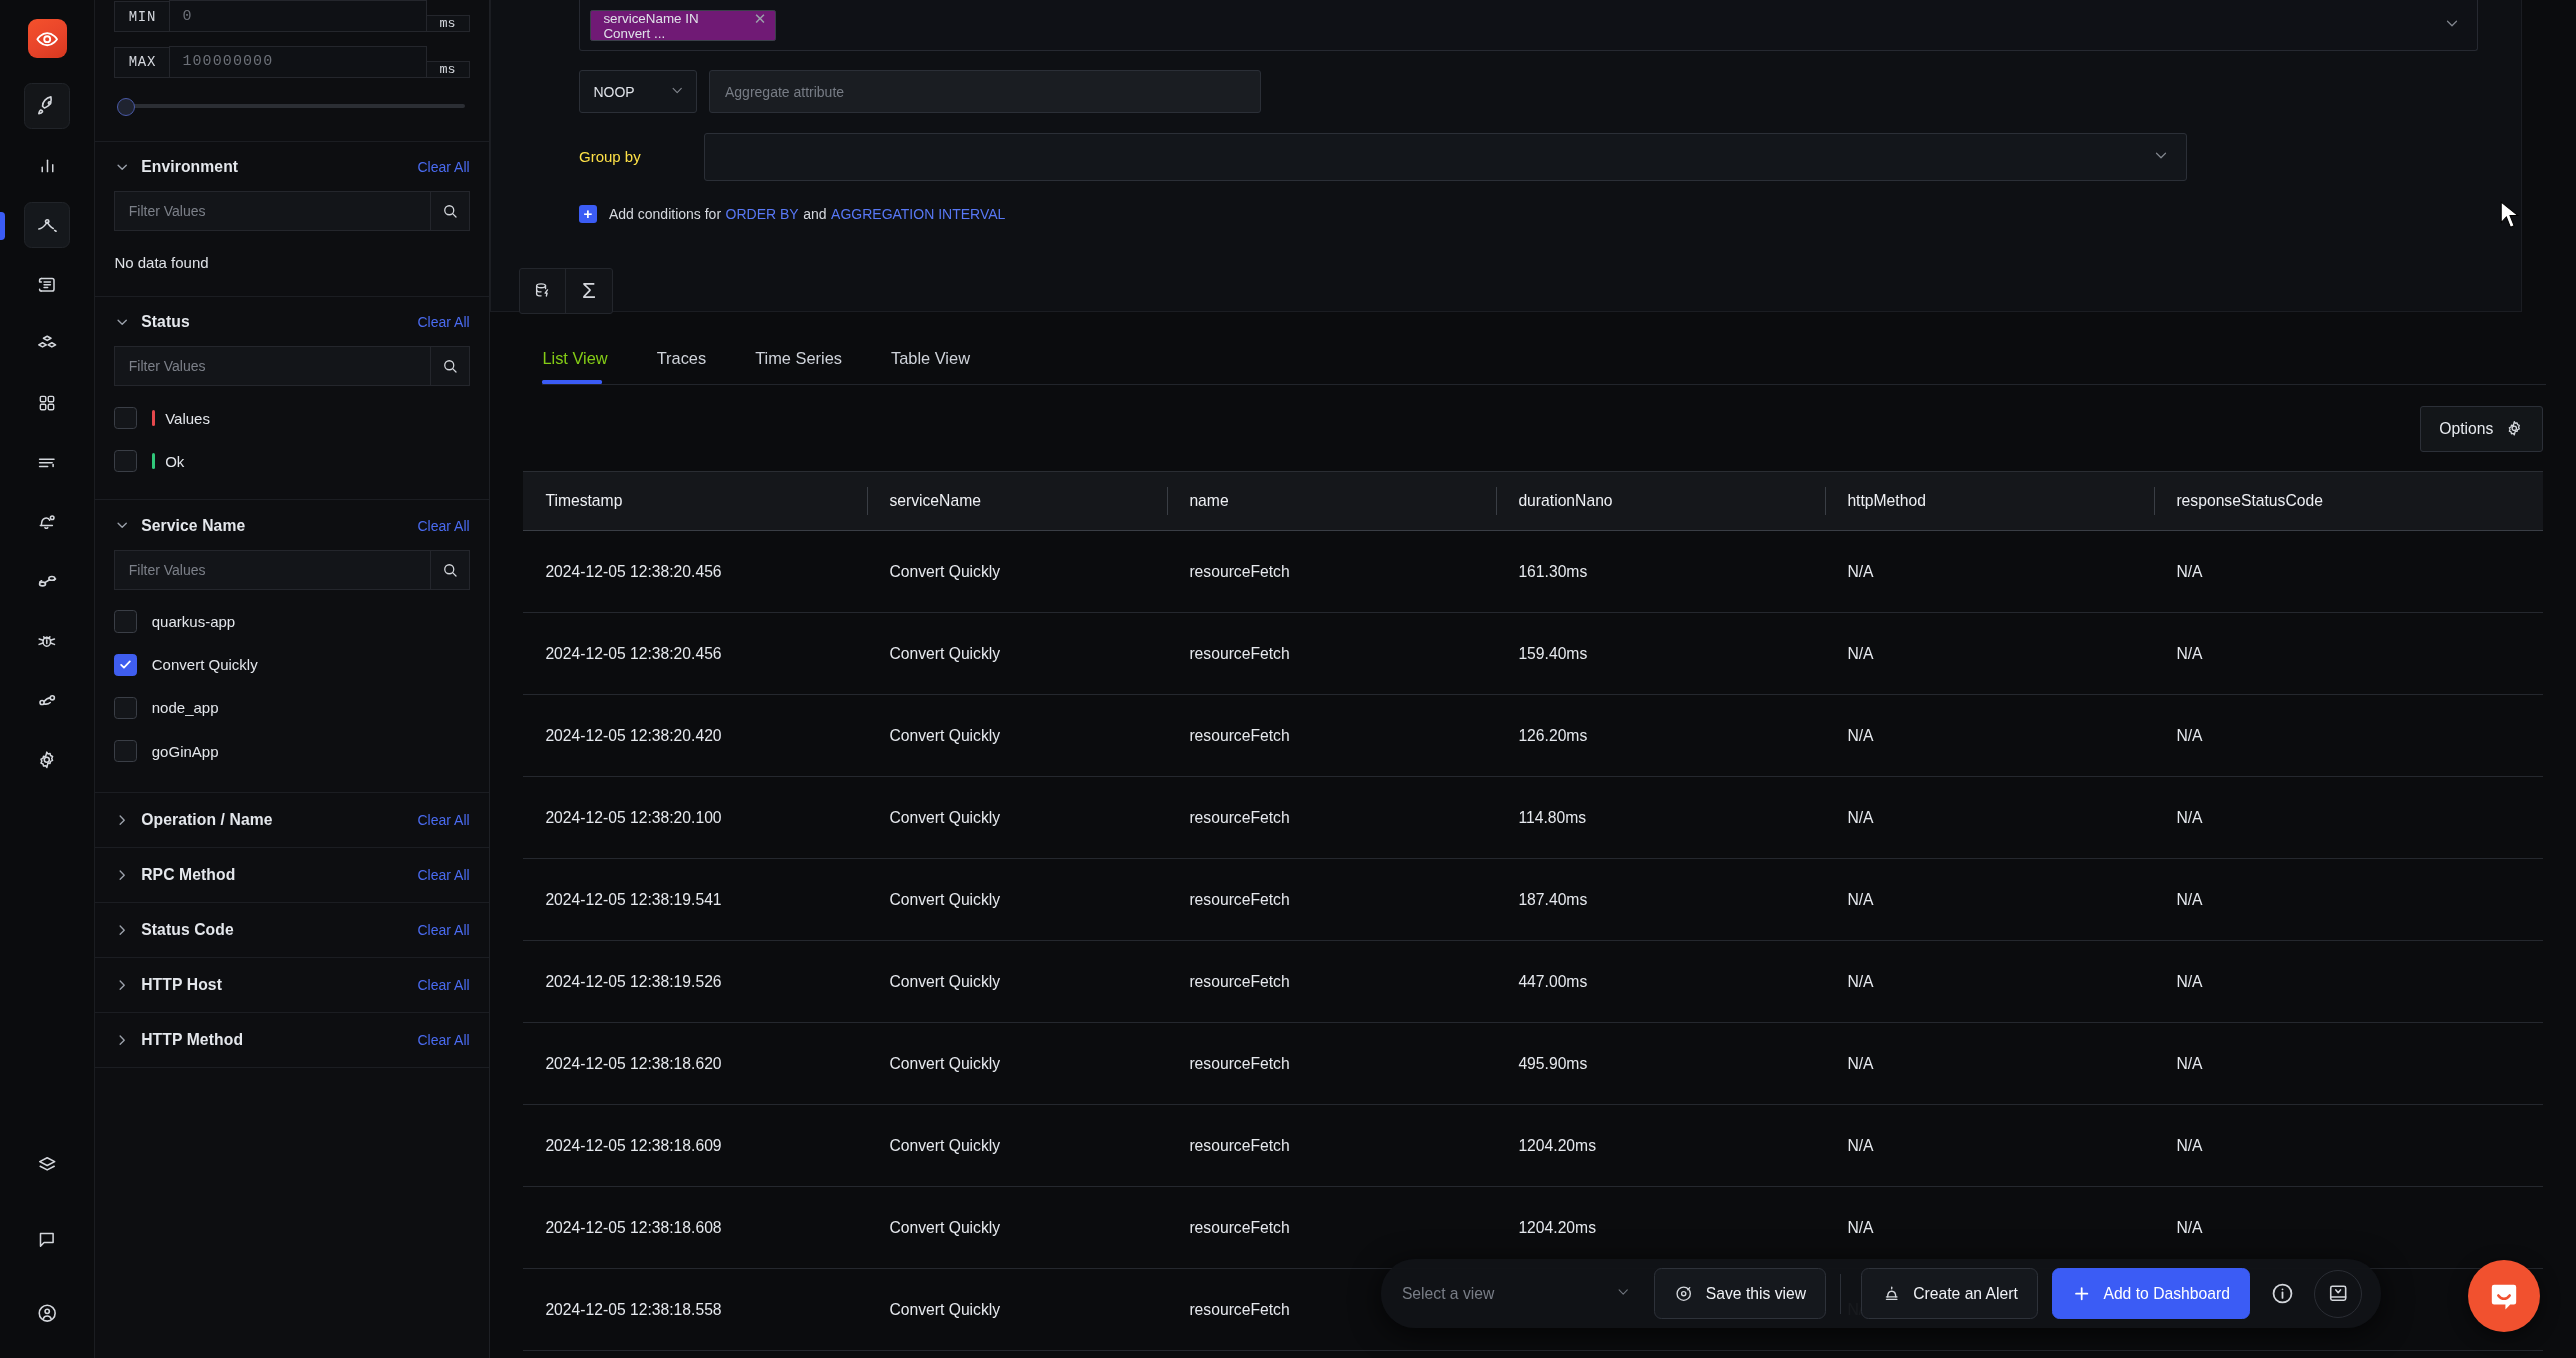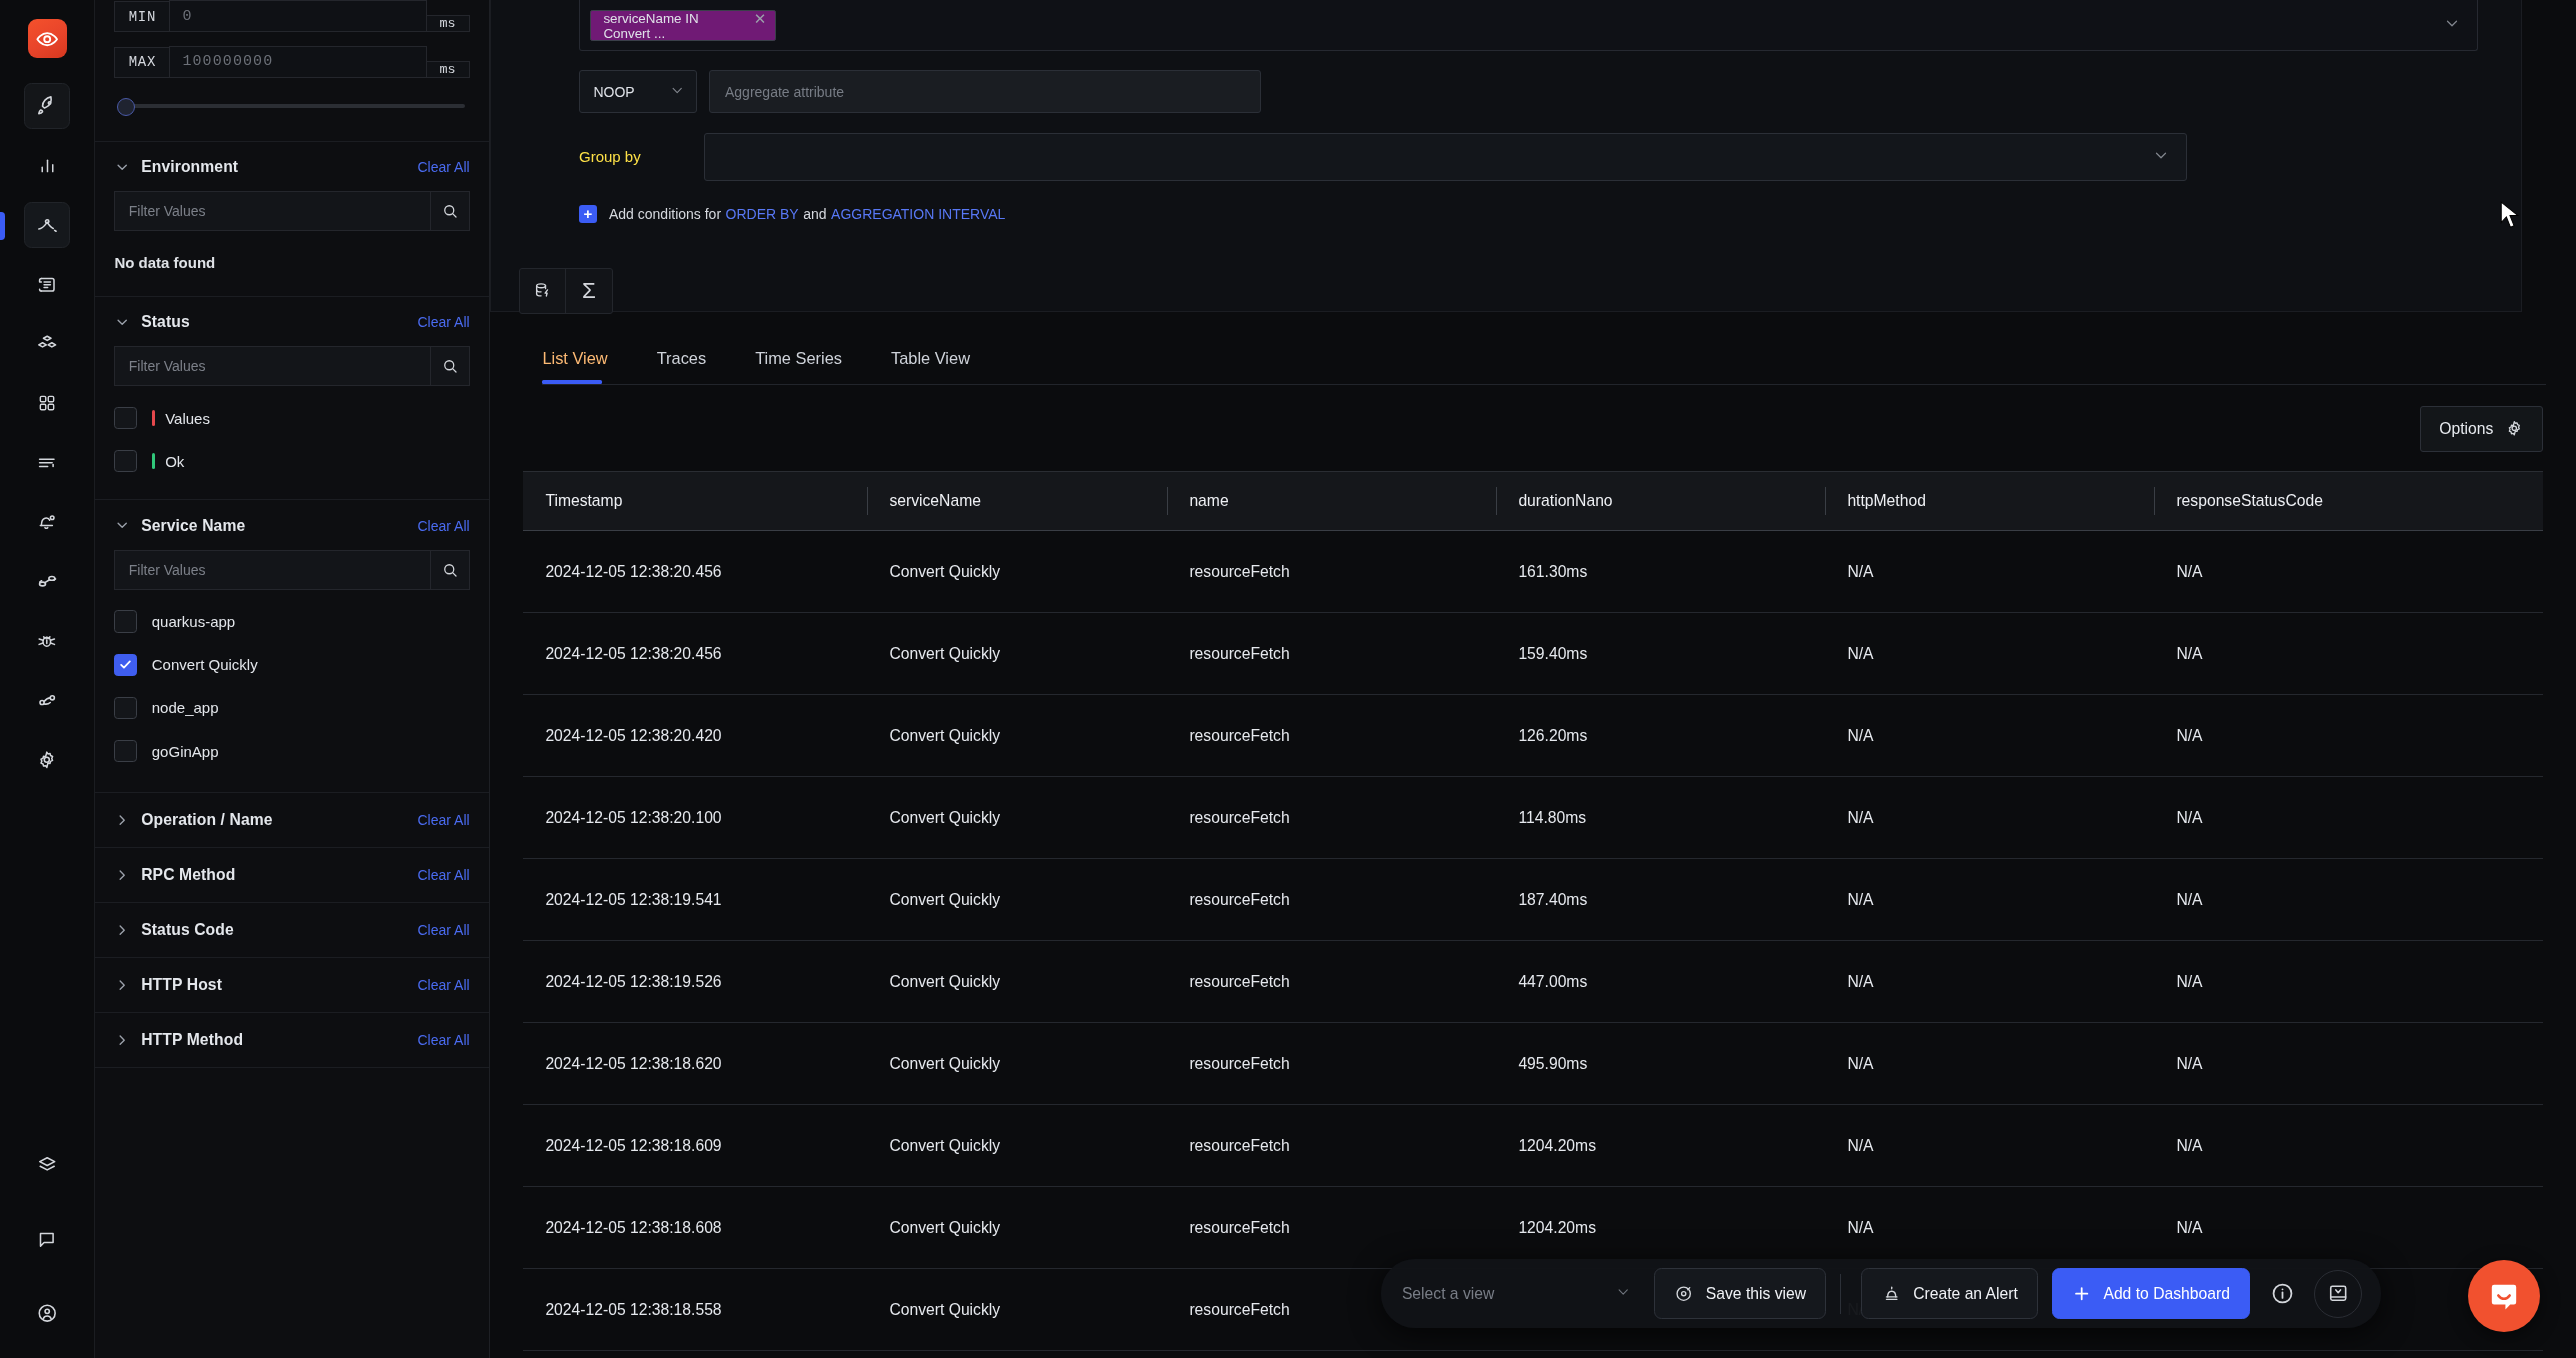--- a/index.html
+++ b/index.html
@@ -97,21 +97,21 @@
   .fsearch input {
     flex: 1; background: #131519; border: 0.7px solid #24262c; border-right: none;
     color: #cfd3d9; font-size: 14px; padding: 0 13.4px; outline: none;
     font-family: "Liberation Sans", sans-serif;
   }
   .fsearch input::placeholder { color: #7c8089; }
   .fsearch .sbtn {
     width: 40px; background: #131519; border: 0.7px solid #24262c;
     display:flex; align-items:center; justify-content:center;
   }
-  .nodata { font-size: 15px; color: #dfe2e7; padding: 22.4px 0 25px 0; font-weight: 700; }
+  .nodata { font-size: 15px; color: #dfe2e7; padding: 22.4px 0 25px 0; font-weight: 400; }
 
   .fopt { display: flex; align-items: center; padding: 10.4px 0; }
   .cbx {
     width: 22.4px; height: 22.4px; border-radius: 3.7px; border: 0.7px solid #3a3e46;
     background: #14161a; flex: 0 0 22.4px; margin-right: 15px;
     display:flex; align-items:center; justify-content:center;
   }
   .cbx.on { background: #3f5ef0; border-color: #3f5ef0; }
   .cbx.on svg path { stroke: #fff; stroke-width: 2.6; }
   .bar { width: 3.7px; height: 16.4px; border-radius: 1.5px; margin-right: 9.7px; }
@@ -179,21 +179,21 @@
   .qbtoggle .tg {
     width: 46px; display:flex; align-items:center; justify-content:center;
     border-right: 0.7px solid #23262c;
   }
   .qbtoggle .tg:last-child { border-right: none; }
 
   
   .tabsrow { margin-left: 22.4px; padding: 0 30px; position: relative; }
   .tabs { display: flex; align-items: flex-end; height: 72px; }
   .tab { font-size: 16.4px; color: #cfd3da; margin-right: 49px; padding-bottom: 16.4px; position: relative; }
-  .tab.active { color: #fdba74; }
+  .tab.active { color: #84cc16; }
   .tab.active::after {
     content: ""; position: absolute; left: 0; right: 6px; bottom: 0;
     height: 3.7px; background: #3b5cf5; border-radius: 1.5px;
   }
   .tabs-line { height: 0.7px; background: #22252b; }
 
   
   .optbar { display: flex; align-items: center; justify-content: flex-end;
             padding: 21px 33px 19.4px 33px; }
   .optbtn {

